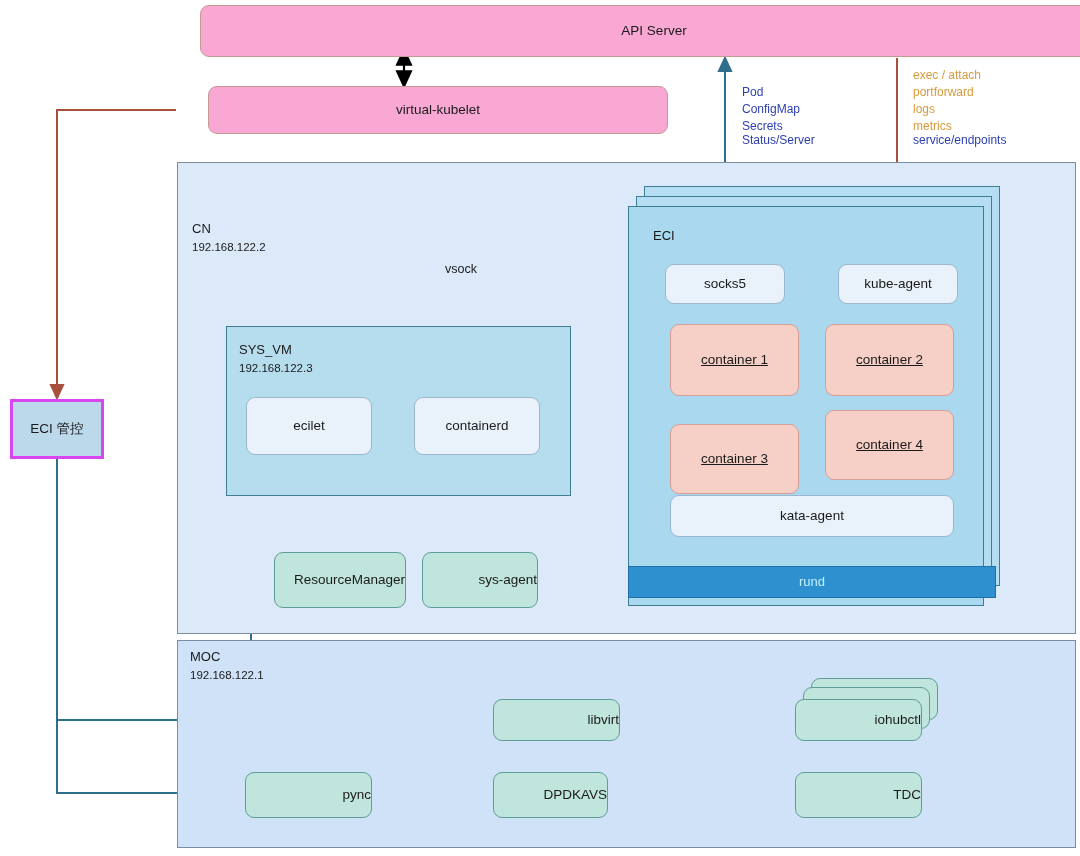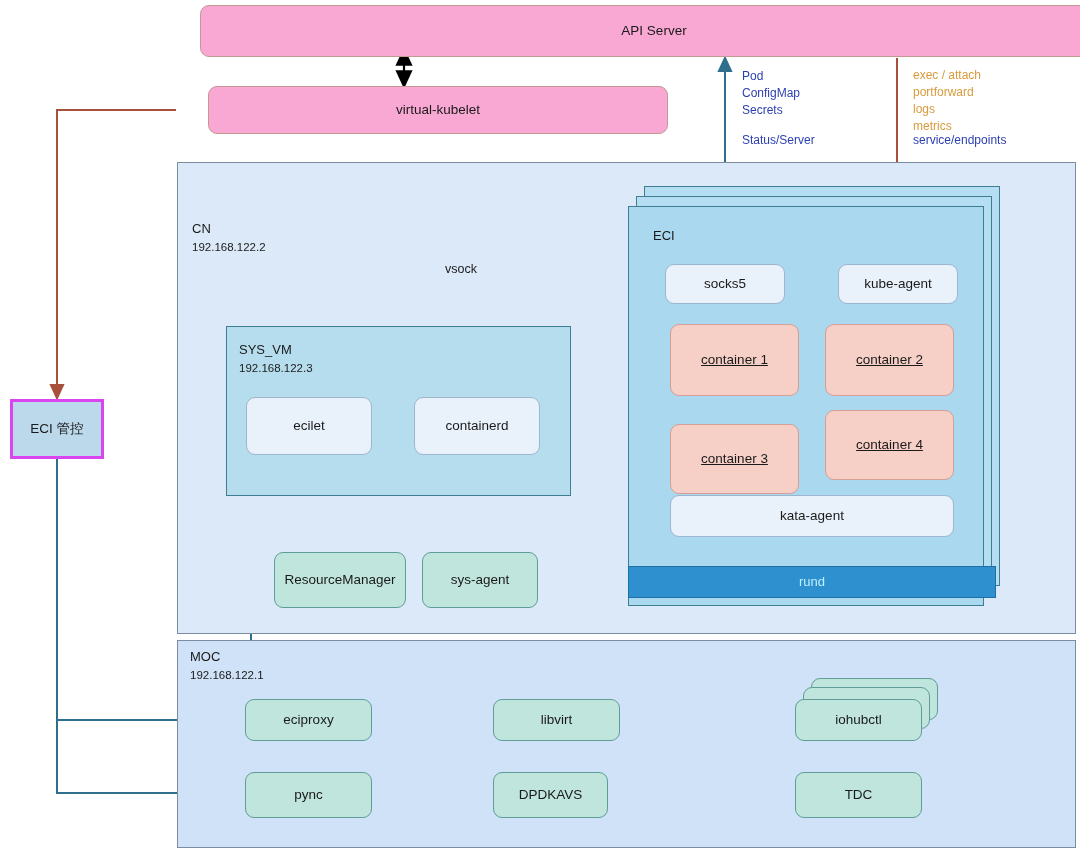--- a/index.html
+++ b/index.html
@@ -15,21 +15,21 @@
 
   .cn{background:#dce9f9;border:1px solid #7d8da0;}
   .sysvm{background:#b6dded;border:1px solid #3d7e93;}
   .moc{background:#cfe2f7;border:1px solid #7d8da0;}
   .eci{background:#a9d8ef;border:1px solid #3d7e93;}
   .eci-ghost{background:#b6def2;border:1px solid #3d7e93;}
 
   .pinkbox{background:#f9a8d4;border:1px solid #c49991;border-radius:9px;margin-left:32px;}
   .containerbox{background:#f6cfc6;border:1px solid #d79e93;border-radius:9px;text-decoration:underline;}
   .whitebox{background:#e9f1fb;border:1px solid #9cb6cd;border-radius:9px;}
-  .greenbox{background:#bfe5dc;border:1px solid #5f9e98;border-radius:9px;}
+  .greenbox{background:#bfe5dc;border:1px solid #5f9e98;border-radius:9px;justify-content:flex-end;}
   .bluebox{background:#bcd9ec;border:3px solid #d946ef;}
   .rund{background:#2e90cf;border:1px solid #1d6fa5;color:#bdf0ff;font-size:13px;}
 
   .annot{position:absolute;font-size:12px;line-height:17px;white-space:nowrap;}
   .annot.blue{color:#2c3fb0;}
   .annot.orange{color:#d99a3c;}
   .wirelabel{position:absolute;font-size:12.5px;color:#1a1a1a;white-space:nowrap;}
 </style>
 </head>
 <body>
@@ -91,21 +91,21 @@
   </svg>
 
   <div class="box pinkbox" style="left:168px;top:5px;width:908px;height:52px;">
     <span>API Server</span>
   </div>
 
   <div class="box pinkbox" style="left:176px;top:86px;width:460px;height:48px;">
     <span>virtual-kubelet</span>
   </div>
 
-  <div class="annot blue" style="left:742px;top:68px;">
+  <div class="annot blue" style="left:742px;top:84px;">
     <div>Pod</div>
     <div>ConfigMap</div>
     <div>Secrets</div>
   </div>
   <div class="annot blue" style="left:742px;top:132px;">
     <div>Status/Server</div>
   </div>
 
   <div class="annot orange" style="left:913px;top:67px;">
     <div>exec / attach</div>
@@ -183,23 +183,20 @@
   </div>
 
   <div class="wirelabel" style="left:445px;top:262px;">vsock</div>
 
   <div class="region moc" style="left:177px;top:640px;width:899px;height:208px;"></div>
   <div class="region-label" style="left:190px;top:648px;">
     <span>MOC</span>
     <span class="ip">192.168.122.1</span>
   </div>
 
-  <div class="box greenbox" style="left:245px;top:699px;width:127px;height:42px;">
-    <span>eciproxy</span>
-  </div>
   <div class="box greenbox" style="left:493px;top:699px;width:127px;height:42px;">
     <span>libvirt</span>
   </div>
 
   <div class="box greenbox" style="left:811px;top:678px;width:127px;height:42px;"></div>
   <div class="box greenbox" style="left:803px;top:687px;width:127px;height:42px;"></div>
   <div class="box greenbox" style="left:795px;top:699px;width:127px;height:42px;">
     <span>iohubctl</span>
   </div>
 

